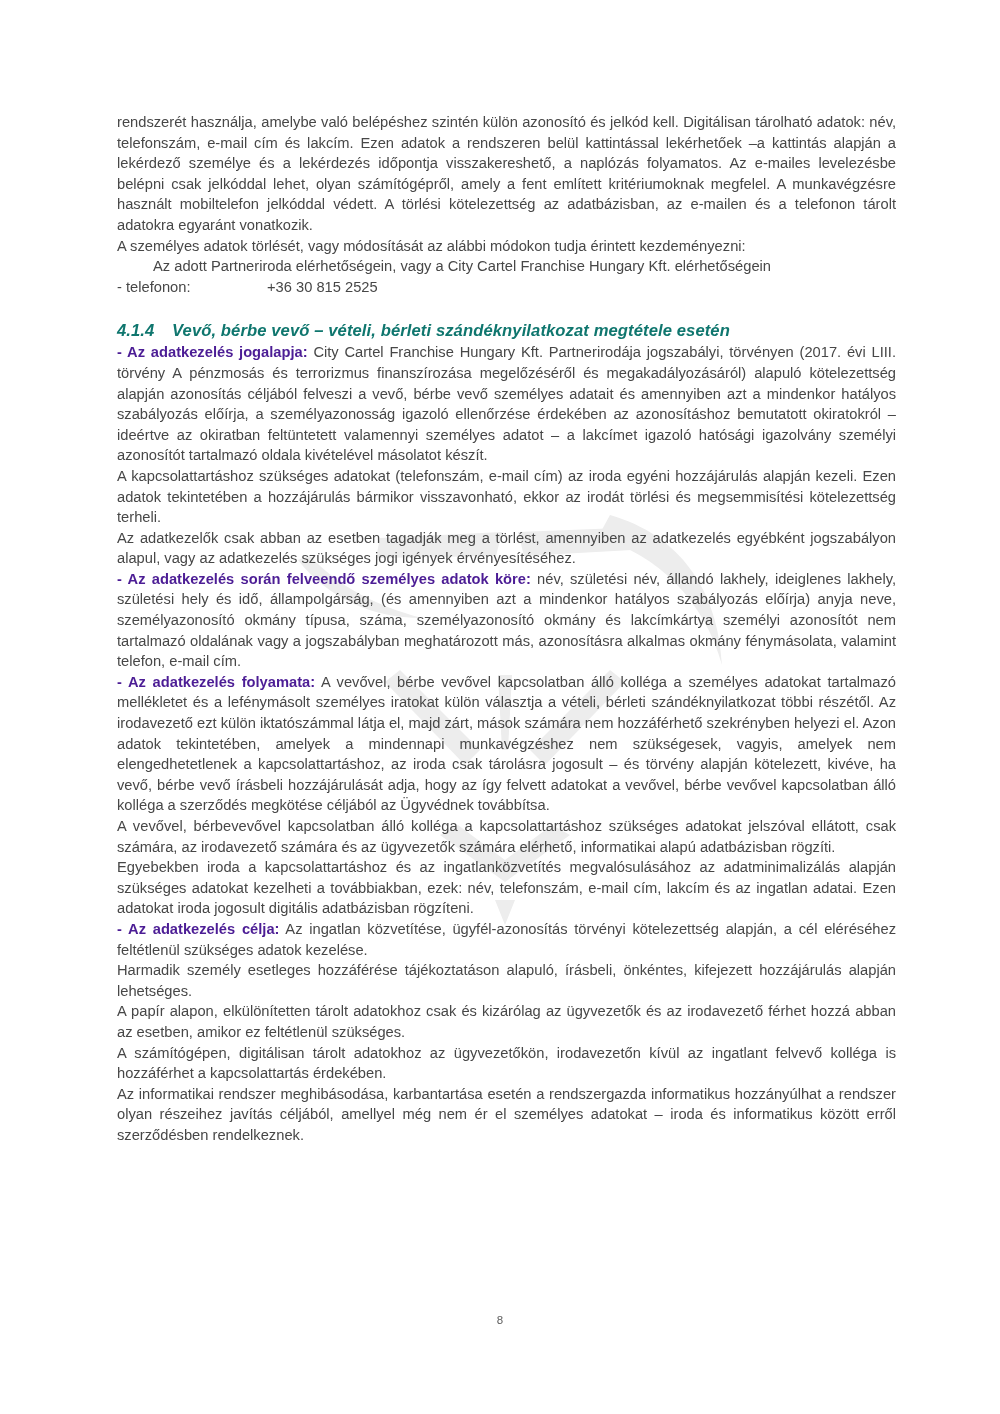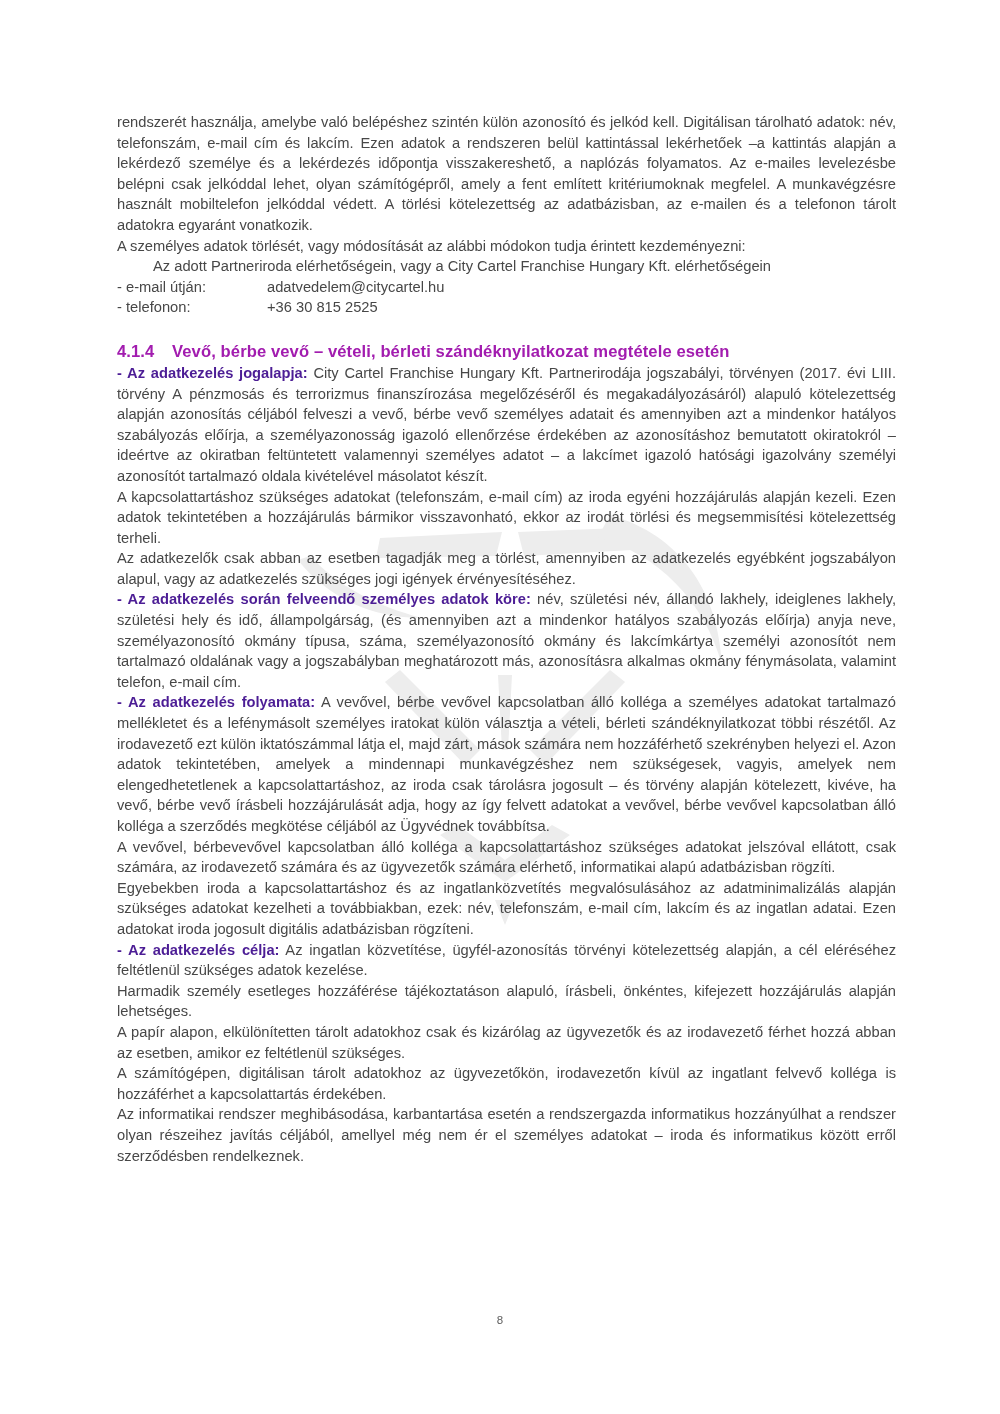--- a/index.html
+++ b/index.html
@@ -55,22 +55,23 @@
   }
   .contact-value {
     flex: 1 1 auto;
   }
   .heading {
     display: flex;
     margin: 23px 0 1px 0;
     font-size: 16.6px;
     line-height: 21px;
     font-weight: bold;
-    color: #a21caf;
+    color: #0f766e;
     letter-spacing: 0.1px;
+    font-style: italic;
   }
   .heading .hnum {
     flex: 0 0 55px;
   }
   .page-number {
     position: absolute;
     left: 0;
     right: 0;
     top: 1314px;
     text-align: center;
@@ -102,24 +103,20 @@
 
   <div class="content">
 
     <p class="para">rendszerét használja, amelybe való belépéshez szintén külön azonosító és jelkód kell. Digitálisan tárolható adatok: név, telefonszám, e-mail cím és lakcím. Ezen adatok a rendszeren belül kattintással lekérhetőek –a kattintás alapján a lekérdező személye és a lekérdezés időpontja visszakereshető, a naplózás folyamatos. Az e-mailes levelezésbe belépni csak jelkóddal lehet, olyan számítógépről, amely a fent említett kritériumoknak megfelel. A munkavégzésre használt mobiltelefon jelkóddal védett. A törlési kötelezettség az adatbázisban, az e-mailen és a telefonon tárolt adatokra egyaránt vonatkozik.</p>
 
     <p class="para left">A személyes adatok törlését, vagy módosítását az alábbi módokon tudja érintett kezdeményezni:</p>
 
     <p class="para indent">Az adott Partneriroda elérhetőségein, vagy a City Cartel Franchise Hungary Kft. elérhetőségein</p>
 
     <div class="contact-row">
-      <span class="contact-label">- e-mail útján:</span>
-      <span class="contact-value">adatvedelem@citycartel.hu</span>
-    </div>
-    <div class="contact-row">
       <span class="contact-label">- telefonon:</span>
       <span class="contact-value">+36 30 815 2525</span>
     </div>
 
     <h2 class="heading">
       <span class="hnum">4.1.4</span>
       <span class="htitle">Vevő, bérbe vevő – vételi, bérleti szándéknyilatkozat megtétele esetén</span>
     </h2>
 
     <p class="para"><strong>- Az adatkezelés jogalapja:</strong><span> City Cartel Franchise Hungary Kft. Partnerirodája jogszabályi, törvényen (2017. évi LIII. törvény A pénzmosás és terrorizmus finanszírozása megelőzéséről és megakadályozásáról) alapuló kötelezettség alapján azonosítás céljából felveszi a vevő, bérbe vevő személyes adatait és amennyiben azt a mindenkor hatályos szabályozás előírja, a személyazonosság igazoló ellenőrzése érdekében az azonosításhoz bemutatott okiratokról – ideértve az okiratban feltüntetett valamennyi személyes adatot – a lakcímet igazoló hatósági igazolvány személyi azonosítót tartalmazó oldala kivételével másolatot készít.</span></p>

